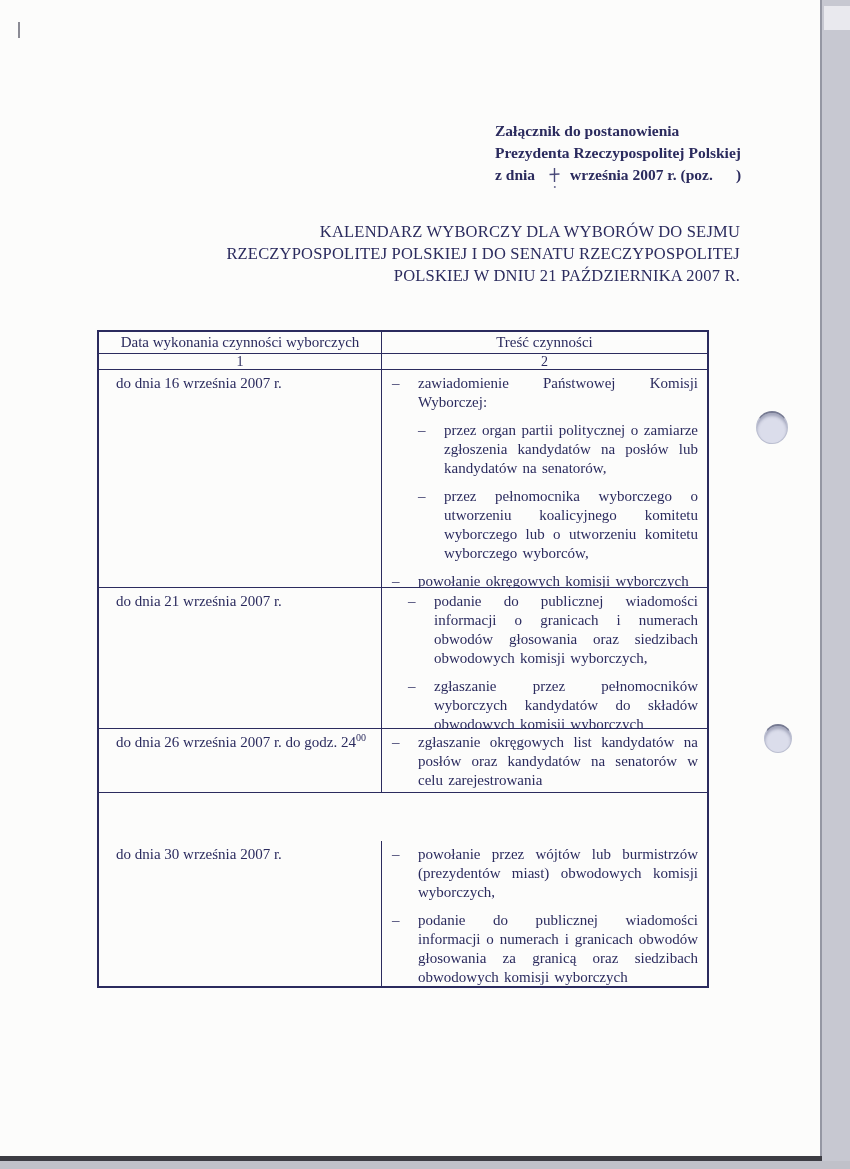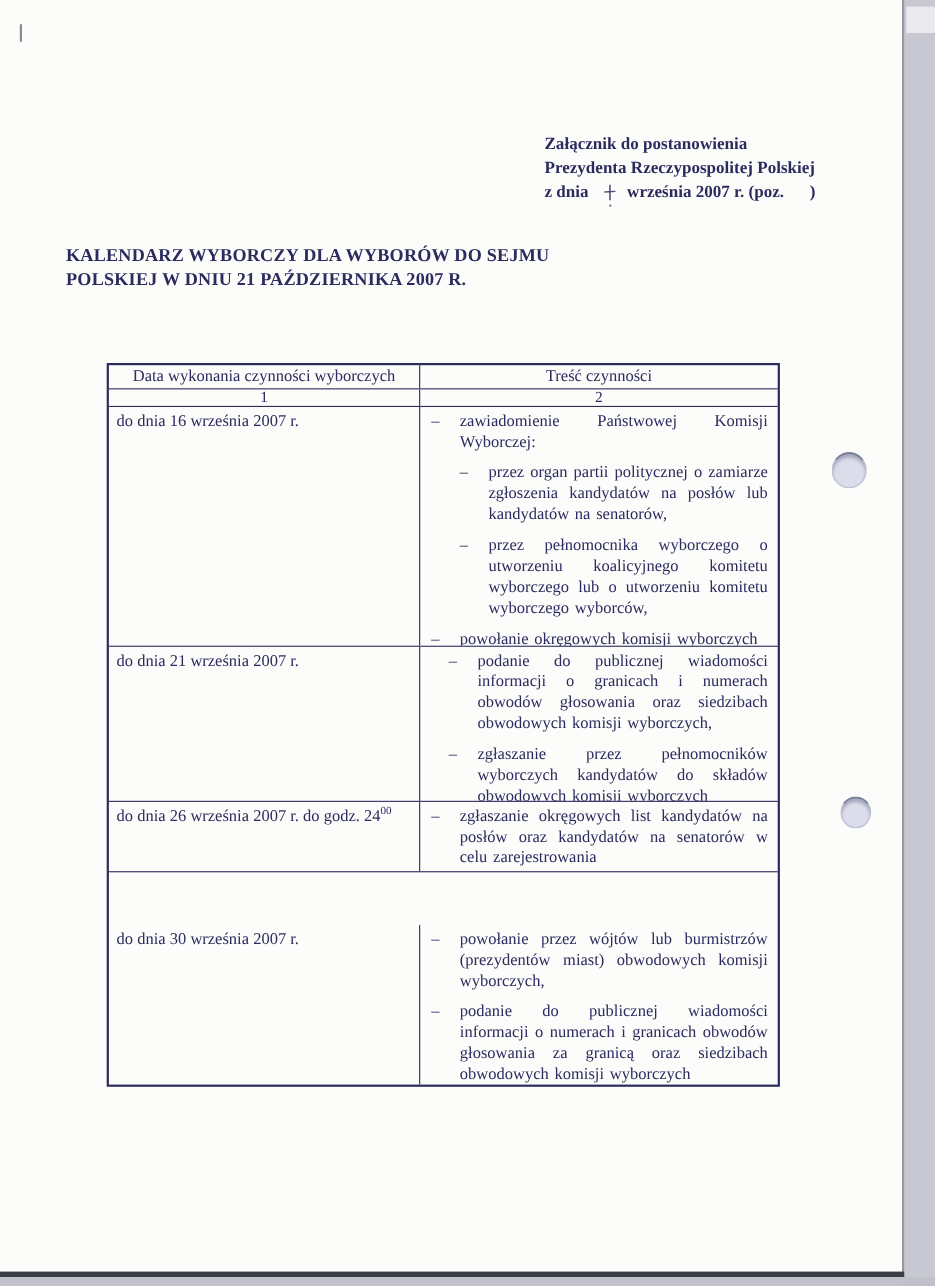--- a/index.html
+++ b/index.html
@@ -20,36 +20,36 @@
     border:1px solid rgba(130,134,160,.35);border-top:2px solid #767a92;
     box-shadow:inset 0 3px 3px rgba(96,100,130,.45);}
   .hole-1{left:756px;top:411px;width:30px;height:30px;}
   .hole-2{left:764px;top:724px;width:26px;height:26px;}
   
   .note{position:absolute;left:455px;top:120px;font-weight:bold;
     font-size:15.5px;line-height:22px;white-space:nowrap;margin-left:40px;}
   .note-line3{display:flex;}
   .hand-mark{display:inline-block;margin:0 9px 0 13px;position:relative;top:3px;}
   
-  .title{position:absolute;left:60px;top:221px;width:680px;text-align:left;
-    font-weight:bold;font-size:16.5px;line-height:22px;letter-spacing:.2px;}
+  .title{position:absolute;left:60px;top:221px;width:680px;text-align:right;
+    font-weight:normal;font-size:16.5px;line-height:22px;letter-spacing:.2px;}
   
   .tbl{position:absolute;left:97px;top:330px;width:612px;
     border:2px solid #2b2b5e;box-sizing:border-box;font-size:15px;}
   .trow{display:grid;grid-template-columns:283px 1fr;border-bottom:1.5px solid #2b2b5e;box-sizing:border-box;}
   .trow:last-child{border-bottom:none;margin-top:48px;}
   .cell{box-sizing:border-box;overflow:hidden;}
   .cell.c1{border-right:1.5px solid #2b2b5e;}
   .hdr-row1{height:22px;}
   .hdr-row2{height:16px;}
   .hdr{display:flex;align-items:center;justify-content:center;
     font-size:15px;line-height:15px;}
   .hdr-row2 .hdr{font-size:14px;}
   .r0{height:218px;} .r1{height:141px;gap:16px;} .r2{height:64px;} .r3{height:145px;}
-  .date-cell{padding:4px 6px 0 7px;line-height:19px;}
+  .date-cell{padding:4px 6px 0 17px;line-height:19px;}
   .content-cell{padding:4px 8px 0 8px;line-height:19px;}
   .item{display:flex;margin-bottom:9px;}
   .item:last-child{margin-bottom:0;}
   .item.sub{margin-left:26px;}
   .dash{flex:none;width:26px;padding-left:2px;}
   .itext{flex:1;text-align:justify;text-align-last:left;word-spacing:1.5px;padding-right:1px;}
   sup.hrs{vertical-align:super;font-size:10px;line-height:0;}
 </style>
 </head>
 <body>
@@ -73,20 +73,21 @@
         <line x1="1.5" y1="7.5" x2="11.5" y2="7" stroke="#4a4a7a" stroke-width="1.3"></line>
         <circle cx="6.8" cy="20" r="1" fill="#6a6a92"></circle>
       </svg>
     </span>
     <span>września 2007 r. (poz.&nbsp;&nbsp;&nbsp;&nbsp;&nbsp;&nbsp;)</span>
   </div>
 </div>
 
 <div class="title">
   <div>KALENDARZ WYBORCZY DLA WYBORÓW DO SEJMU</div>
+  <div>RZECZYPOSPOLITEJ POLSKIEJ I DO SENATU RZECZYPOSPOLITEJ</div>
   <div>POLSKIEJ W DNIU 21 PAŹDZIERNIKA 2007 R.</div>
 </div>
 
 <div class="tbl">
 
   <div class="trow hdr-row1">
     <div class="cell c1 hdr">Data wykonania czynności wyborczych</div>
     <div class="cell hdr">Treść czynności</div>
   </div>
 

